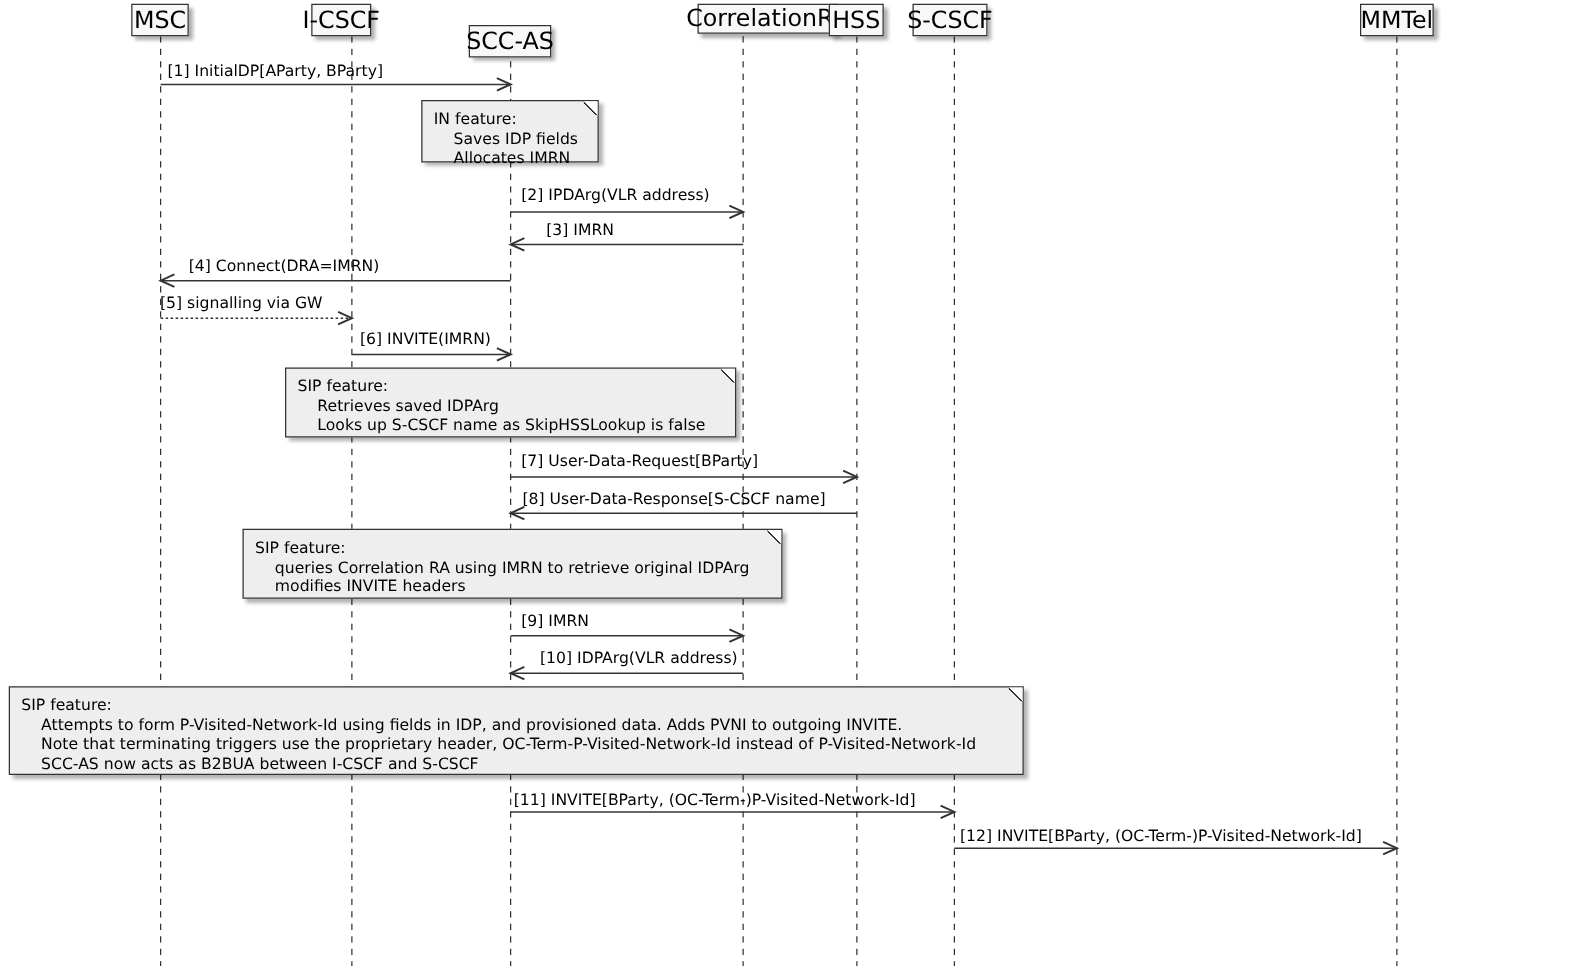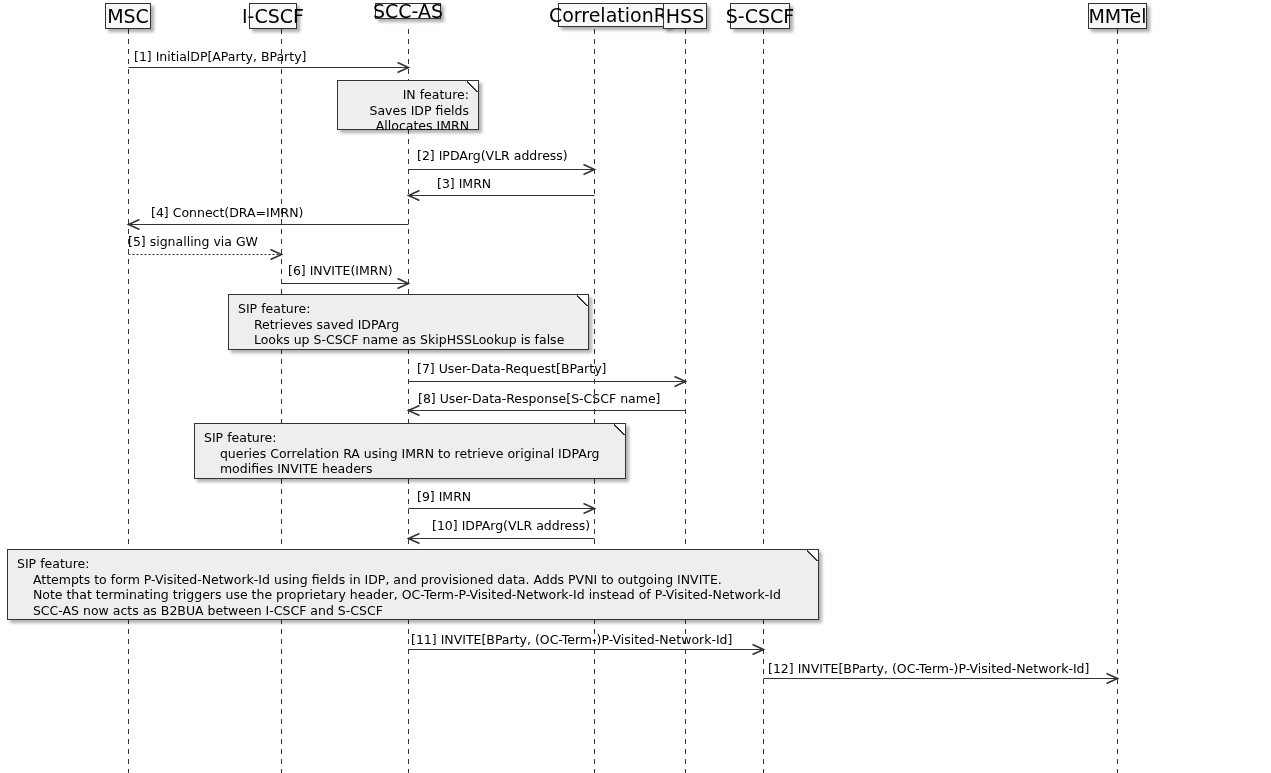--- a/index.html
+++ b/index.html
@@ -140,36 +140,36 @@
     <div class="msg-label" style="left: 417px; top: 491px;">[9] IMRN</div>
     <div class="msg-label" style="left: 432px; top: 520px;">[10] IDPArg(VLR address)</div>
     <div class="msg-label" style="left: 411px; top: 634px;">[11] INVITE[BParty, (OC-Term-)P-Visited-Network-Id]</div>
     <div class="msg-label" style="left: 768px; top: 663px;">[12] INVITE[BParty, (OC-Term-)P-Visited-Network-Id]</div>
     <div class="participant-box" style="left: 105px; top: 3px; width: 46px; height: 26px;">
       <span>MSC</span>
     </div>
     <div class="participant-box" style="left: 249px; top: 3px; width: 48px; height: 26px;">
       <span>I-CSCF</span>
     </div>
-    <div class="participant-box" style="left: 375px; top: 3px; width: 66px; height: 16px;">
+    <div class="participant-box" style="left: 375px; top: 20px; width: 66px; height: 26px;">
       <span>SCC-AS</span>
     </div>
     <div class="participant-box" style="left: 558px; top: 3px; width: 112px; height: 24px;">
       <span>CorrelationRA</span>
     </div>
     <div class="participant-box" style="left: 663px; top: 3px; width: 44px; height: 26px;">
       <span>HSS</span>
     </div>
     <div class="participant-box" style="left: 730px; top: 3px; width: 60px; height: 26px;">
       <span>S-CSCF</span>
     </div>
     <div class="participant-box" style="left: 1088px; top: 3px; width: 59px; height: 26px;">
       <span>MMTel</span>
     </div>
-    <div class="note-box" style="left: 337px; top: 80px; width: 142px; height: 50px; text-align: right;"><span>IN feature:
+    <div class="note-box" style="left: 337px; top: 80px; width: 142px; height: 50px;"><span>IN feature:
     Saves IDP fields
     Allocates IMRN</span><span class="note-fold"></span></div>
     <div class="note-box" style="left: 228px; top: 294px; width: 361px; height: 56px;"><span>SIP feature:
     Retrieves saved IDPArg
     Looks up S-CSCF name as SkipHSSLookup is false</span><span class="note-fold"></span></div>
     <div class="note-box" style="left: 194px; top: 423px; width: 432px; height: 56px;"><span>SIP feature:
     queries Correlation RA using IMRN to retrieve original IDPArg
     modifies INVITE headers</span><span class="note-fold"></span></div>
     <div class="note-box" style="left: 7px; top: 549px; width: 812px; height: 71px;"><span>SIP feature:
     Attempts to form P-Visited-Network-Id using fields in IDP, and provisioned data. Adds PVNI to outgoing INVITE.

